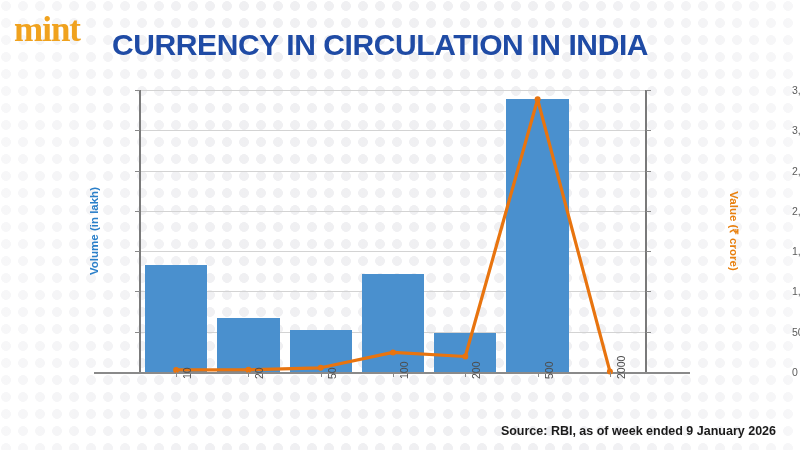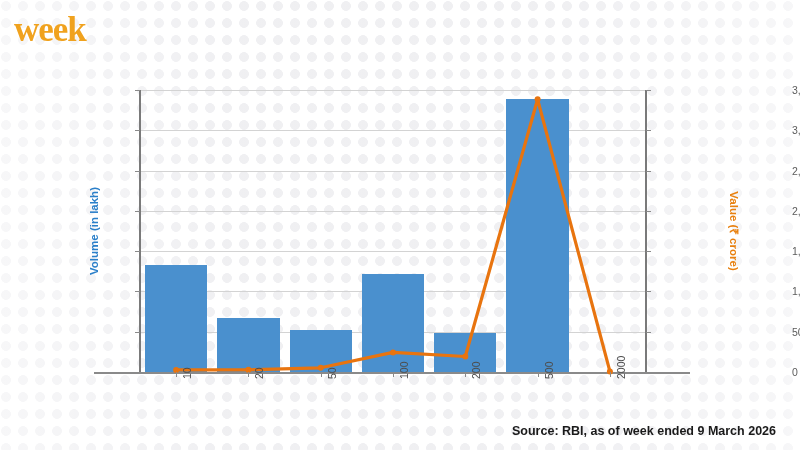--- a/index.html
+++ b/index.html
@@ -93,21 +93,22 @@
   }
 </style>
 </head>
 <body>
 
 <div id="bg-texture"></div>
 <div id="bg-wash"></div>
 
 <div id="root">
 
-  <div id="logo">week</div>
+  <div id="logo">mint</div>
+  <div id="chart-title">CURRENCY IN CIRCULATION IN INDIA</div>
 
   <div id="plot-area">
     <div id="plot-frame">
       <div id="gridlines">
           <div class="gridline" style="top: 282px; background: transparent;"></div>
           <div class="gridline" style="top: 241.714px;"></div>
           <div class="gridline" style="top: 201.429px;"></div>
           <div class="gridline" style="top: 161.143px;"></div>
           <div class="gridline" style="top: 120.857px;"></div>
           <div class="gridline" style="top: 80.5714px;"></div>
@@ -181,15 +182,15 @@
       <div class="xtick-label" style="left: 185.714px;">50</div>
       <div class="xtick-mark" style="left: 253px;"></div>
       <div class="xtick-label" style="left: 258px;">100</div>
       <div class="xtick-mark" style="left: 325.286px;"></div>
       <div class="xtick-label" style="left: 330.286px;">200</div>
       <div class="xtick-mark" style="left: 397.571px;"></div>
       <div class="xtick-label" style="left: 402.571px;">500</div>
       <div class="xtick-mark" style="left: 469.857px;"></div>
       <div class="xtick-label" style="left: 474.857px;">2000</div>
     </div>
-  <div id="source-note">Source: RBI, as of week ended 9 March 2026</div>
+  <div id="source-note">Source: RBI, as of week ended 9 January 2026</div>
 
 </div>
 
 </body></html>

